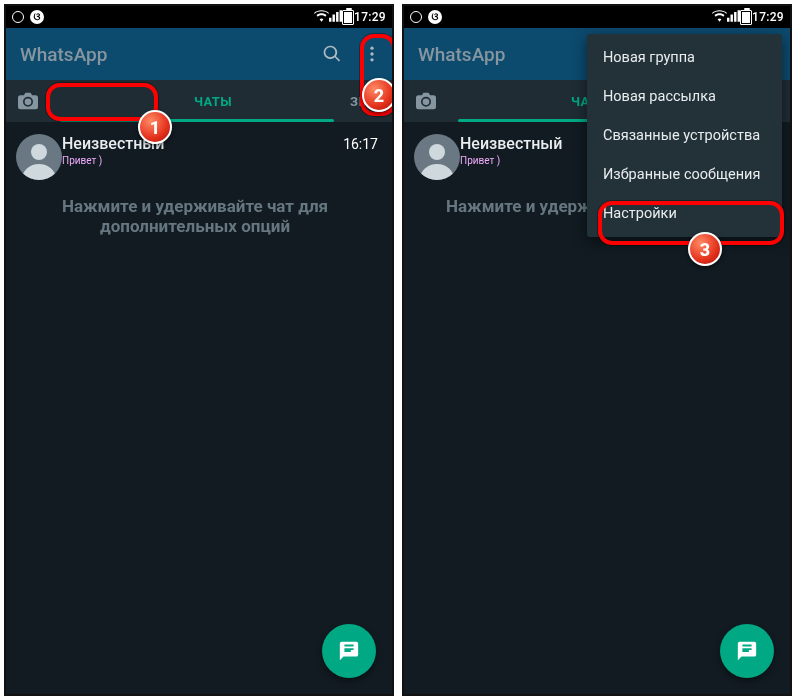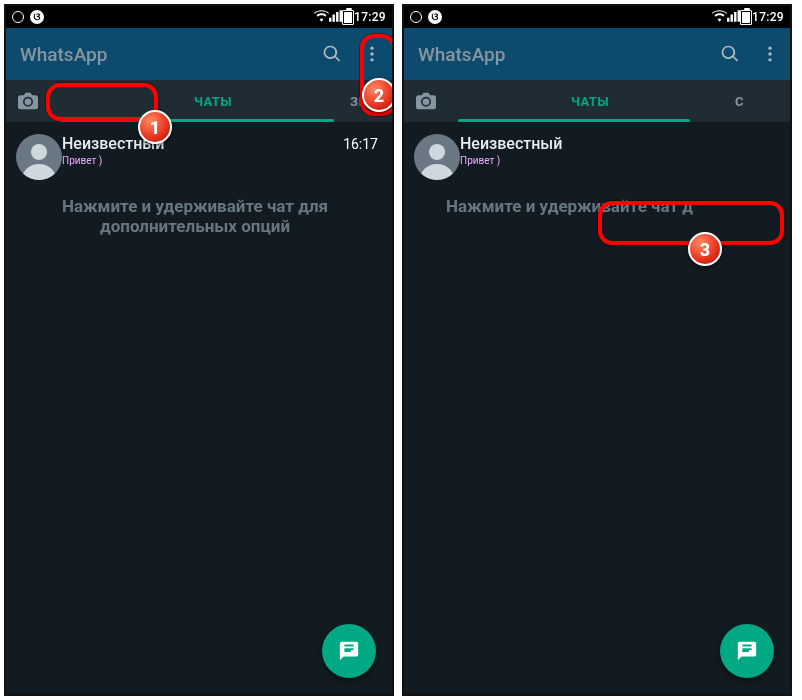--- a/index.html
+++ b/index.html
@@ -297,18 +297,25 @@
     </div>
     <div class="hint" style="text-align:left; padding-left:42px;">Нажмите и удерживайте чат д</div>
 
     <div class="fab">
       <svg width="22" height="22" viewBox="0 0 24 24">
           <path fill="#fff" d="M20 2H4a2 2 0 00-2 2v18l4-4h14a2 2 0 002-2V4a2 2 0 00-2-2zM7 9h10v2H7V9zm7 4H7v-2h7v2zM7 7V5h10v2H7z"></path>
         </svg>
     </div>
   </div>
 
+  <div class="menu">
+    <div class="menu-item"><span>Новая группа</span></div>
+    <div class="menu-item"><span>Новая рассылка</span></div>
+    <div class="menu-item"><span>Связанные устройства</span></div>
+    <div class="menu-item"><span>Избранные сообщения</span></div>
+    <div class="menu-item"><span>Настройки</span></div>
+  </div>
 
   <div class="hl" style="left:194px; top:195px; width:186px; height:44px;"></div>
   <div class="badge" style="left:284px; top:226px;">
       <span>3</span>
     </div>
 </div>
 
 </body></html>

